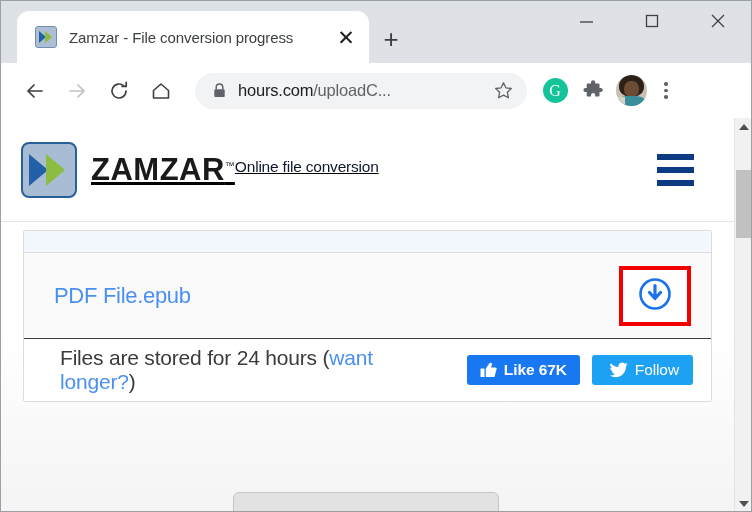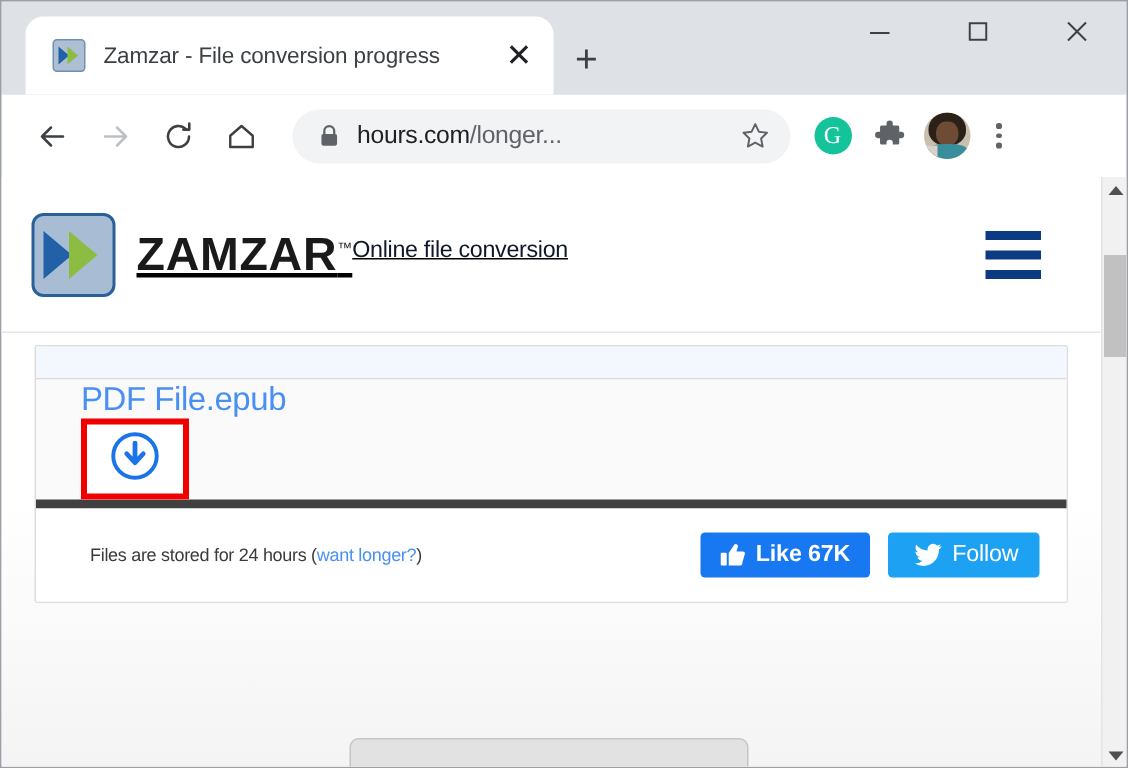--- a/index.html
+++ b/index.html
@@ -287,25 +287,25 @@
     border-radius: 2px;
   }
   .card-strip {
     height: 22px;
     background: #f2f8fd;
     border-bottom: 1px solid #dcdcdc;
   }
   .file-row {
     height: 86px;
     background: #fafafa;
-    border-bottom: 6px solid #404040;
-    display: flex;
+    border-bottom: 1px solid #404040;
+    display: flex;
+    align-items: center;
     justify-content: space-between;
     padding: 0 20px 0 30px;
-    flex-direction: column;
   }
   .file-name {
     font-size: 22px;
     color: #4a90f2;
     letter-spacing: -0.3px;
   }
   .dl-highlight {
     border: 4px solid #f20000;
     background: #ffffff;
     width: 72px; height: 60px;
@@ -315,21 +315,21 @@
 
   .footer-row {
     height: 62px;
     background: #ffffff;
     display: flex;
     align-items: center;
     padding: 0 18px 0 36px;
     gap: 16px;
   }
   .footer-text {
-    font-size: 12px;
+    font-size: 21px;
     color: #3b3b3b;
     letter-spacing: -0.2px;
     flex: 1 1 auto;
   }
   .footer-text a { color: #4a90f2; text-decoration: none; }
 
   .social {
     display: flex;
     align-items: center;
     gap: 12px;
@@ -459,21 +459,21 @@
       </svg>
     </div>
 
     <div class="omnibox">
       <span class="lock">
         <svg width="13" height="15" viewBox="0 0 13 15">
           <path d="M3.2 6.5 V4.4 a3.3 3.3 0 0 1 6.6 0 V6.5" fill="none" stroke="#5f6368" stroke-width="1.5"></path>
           <rect x="1.3" y="6.3" width="10.4" height="7.8" rx="1.2" fill="#5f6368"></rect>
         </svg>
       </span>
-      <span class="urltext"><span>hours.com</span><span class="path">/longer...</span></span>
+      <span class="urltext"><span>hours.com</span><span class="path">/uploadC...</span></span>
       <span class="star">
         <svg width="19" height="19" viewBox="0 0 19 19">
           <path d="M9.5 1.8 L11.9 6.8 L17.3 7.5 L13.4 11.3 L14.4 16.7 L9.5 14.1 L4.6 16.7 L5.6 11.3 L1.7 7.5 L7.1 6.8 Z" fill="none" stroke="#5f6368" stroke-width="1.3" stroke-linejoin="round"></path>
         </svg>
       </span>
     </div>
 
     <div class="exticon">
       <div class="grammarly">G</div>
     </div>

